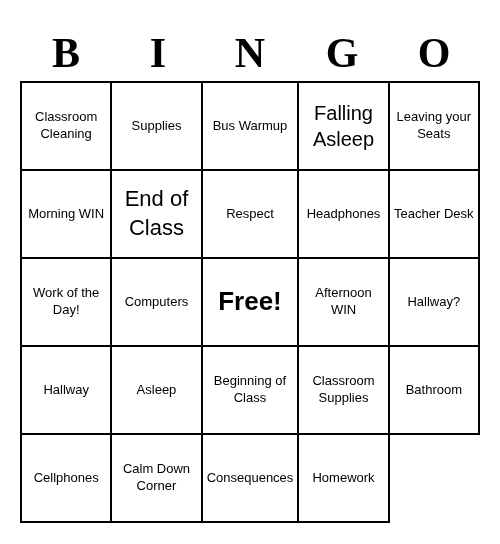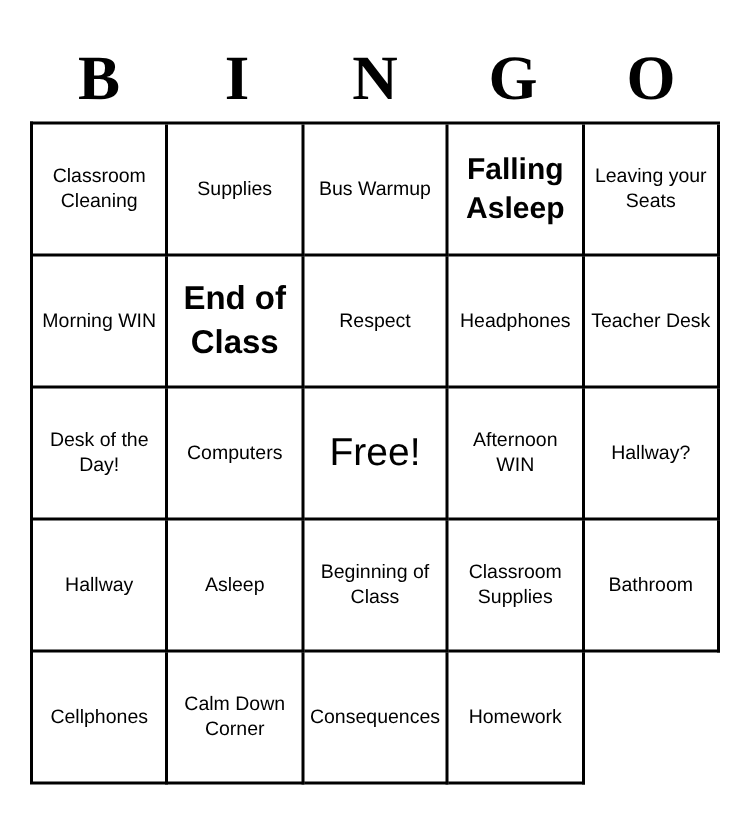--- a/index.html
+++ b/index.html
@@ -51,31 +51,31 @@
       text-align: center;
       padding: 4px;
       font-size: 13px;
       font-family: Arial, sans-serif;
       color: #000;
       line-height: 1.3;
     }
 
     .bingo-cell.large-text {
       font-size: 22px;
-      font-weight: bold;
+      font-weight: normal;
     }
 
     .bingo-cell.free {
       font-size: 26px;
-      font-weight: normal;
+      font-weight: bold;
     }
 
     .bingo-cell.xl-text {
       font-size: 20px;
-      font-weight: bold;
+      font-weight: normal;
     }
   </style>
 </head>
 <body>
 
 <div class="bingo-card">
   <div class="bingo-header">
   </div>
   <div class="bingo-header">
   </div>
@@ -116,21 +116,21 @@
         <span>Respect</span>
       </div>
     <div class="bingo-cell">
         <span>Headphones</span>
       </div>
     <div class="bingo-cell">
         <span>Teacher Desk</span>
       </div>
 
     <div class="bingo-cell">
-        <span>Desk of the Day!</span>
+        <span>Work of the Day!</span>
       </div>
     <div class="bingo-cell">
         <span>Computers</span>
       </div>
     <div class="bingo-cell free">
         <span>Free!</span>
       </div>
     <div class="bingo-cell">
         <span>Afternoon WIN</span>
       </div>

